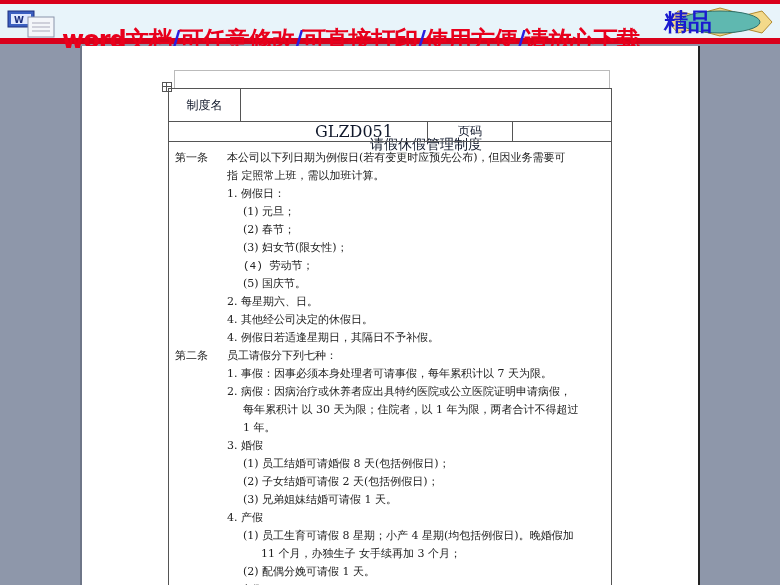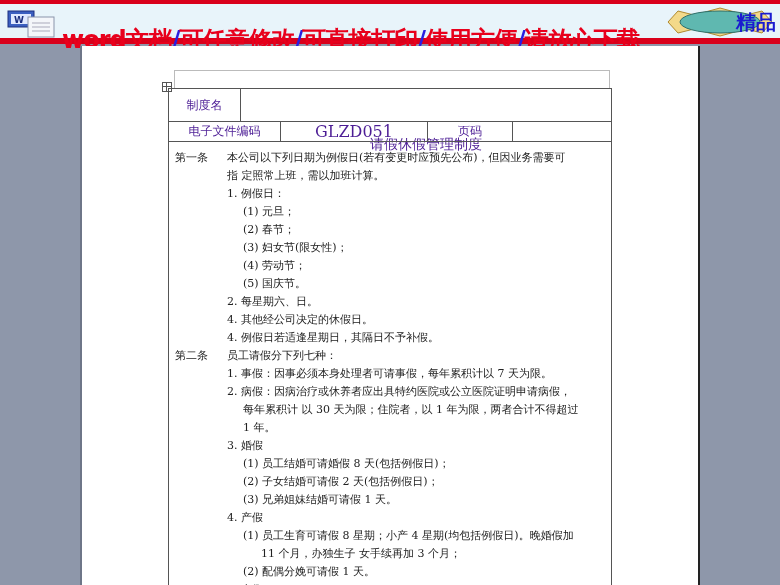--- a/index.html
+++ b/index.html
@@ -2,30 +2,30 @@
 <html><head>
 <meta charset="utf-8">
 <style>
   html,body{margin:0;padding:0;}
   body{width:780px;height:585px;overflow:hidden;position:relative;background:#8e97aa;font-family:"DejaVu Serif","Liberation Serif",serif;}
   .banner{position:absolute;left:0;top:0;width:780px;height:44px;background:#e8f4fa;border-top:4px solid #d9001b;border-bottom:6px solid #d9001b;box-sizing:border-box;}
   .banner-icon{position:absolute;left:6px;top:3px;width:52px;height:32px;}
   .banner-text{position:absolute;left:62px;top:20px;height:32px;line-height:32px;font-family:"DejaVu Sans","Liberation Sans",sans-serif;font-weight:bold;font-size:24px;color:#e8001c;letter-spacing:-1px;white-space:nowrap;}
   .banner-text .sep{color:#2a1ee0;}
   .badge{position:absolute;left:664px;top:3px;width:112px;height:30px;}
-  .badge-label{position:absolute;left:0;top:0;width:112px;height:30px;line-height:30px;text-align:right;font-family:"DejaVu Sans",sans-serif;font-weight:bold;font-size:20px;color:#1a1ad0;}
+  .badge-label{position:absolute;left:0;top:0;width:112px;height:30px;line-height:30px;text-align:left;font-family:"DejaVu Sans",sans-serif;font-weight:bold;font-size:24px;color:#1a1ad0;}
   .page{position:absolute;left:80px;top:46px;width:620px;height:539px;background:#fff;border-left:2px solid #6e7688;border-right:2px solid #222;box-sizing:border-box;}
   .header-box{position:absolute;left:174px;top:70px;width:434px;height:18px;border:1px solid #bbb;border-bottom:none;}
   .table-handle{position:absolute;left:162px;top:82px;width:8px;height:8px;border:1px solid #555;font-size:0;}
   .table-handle:before{content:"";position:absolute;left:3px;top:0;width:1px;height:8px;background:#555;}
   .table-handle:after{content:"";position:absolute;left:0;top:3px;width:8px;height:1px;background:#555;}
   .doc-table{position:absolute;left:168px;top:88px;width:444px;height:497px;border:1px solid #555;border-bottom:none;box-sizing:border-box;}
   .row1{position:absolute;left:0;top:0;width:442px;height:32px;border-bottom:1px solid #555;}
   .row2{position:absolute;left:0;top:32px;width:442px;height:20px;border-bottom:1px solid #555;}
-  .cell{position:absolute;top:0;height:100%;display:flex;align-items:center;justify-content:center;font-family:"DejaVu Sans",sans-serif;color:#4c1d95;box-sizing:border-box;}
+  .cell{position:absolute;top:0;height:100%;display:flex;align-items:center;justify-content:center;font-family:"DejaVu Sans",sans-serif;color:#0f172a;box-sizing:border-box;}
   .r1c1{left:0;width:72px;border-right:1px solid #555;font-size:12px;}
   .r1c2{left:72px;width:370px;font-size:14px;margin-top:40px;}
   .r2c1{left:0;width:112px;border-right:1px solid #555;font-size:12px;}
   .r2c2{left:112px;width:147px;border-right:1px solid #555;font-size:16px;font-family:"DejaVu Serif",serif;}
   .r2c3{left:259px;width:85px;border-right:1px solid #555;font-size:12px;text-align:right;}
   .r2c4{left:344px;width:98px;font-size:11px;font-family:"DejaVu Serif",serif;}
   .body-text{position:absolute;left:0;top:60px;width:442px;font-size:11px;color:#222;}
   .line{position:absolute;white-space:nowrap;height:18px;line-height:18px;}
   .art{left:6px;}
   .l0{left:58px;}
@@ -61,33 +61,32 @@
 <div class="page"></div>
 <div class="header-box"></div>
 <div class="table-handle"></div>
 
 <div class="doc-table">
   <div class="row1">
     <div class="cell r1c1">制度名</div>
     <div class="cell r1c2">请假休假管理制度</div>
   </div>
   <div class="row2">
-    <div class="cell r2c1">电子文件编码</div>
     <div class="cell r2c2">GLZD051</div>
     <div class="cell r2c3">页码</div>
   </div>
   <div class="body-text" id="body-text">
       <div class="line art" style="top: 0px;">第一条</div>
       <div class="line l0" style="top: 0px;">本公司以下列日期为例假日(若有变更时应预先公布)，但因业务需要可</div>
       <div class="line l0" style="top: 18px;">指 定照常上班，需以加班计算。</div>
       <div class="line l1" style="top: 36px;">1. 例假日：</div>
       <div class="line l2" style="top: 54px;">(1) 元旦；</div>
       <div class="line l2" style="top: 72px;">(2) 春节；</div>
       <div class="line l2" style="top: 90px;">(3) 妇女节(限女性)；</div>
-      <div class="line l2" style="top: 108px;">(4) 劳动节；</div>
+      <div class="line l2" style="top: 108px; font-family: Liberation Mono, monospace;">(4) 劳动节；</div>
       <div class="line l2" style="top: 126px;">(5) 国庆节。</div>
       <div class="line l1" style="top: 144px;">2. 每星期六、日。</div>
       <div class="line l1" style="top: 162px;">4. 其他经公司决定的休假日。</div>
       <div class="line l1" style="top: 180px;">4. 例假日若适逢星期日，其隔日不予补假。</div>
       <div class="line art" style="top: 198px;">第二条</div>
       <div class="line l0" style="top: 198px;">员工请假分下列七种：</div>
       <div class="line l1" style="top: 216px;">1. 事假：因事必须本身处理者可请事假，每年累积计以 7 天为限。</div>
       <div class="line l1" style="top: 234px;">2. 病假：因病治疗或休养者应出具特约医院或公立医院证明申请病假，</div>
       <div class="line l2" style="top: 252px;">每年累积计 以 30 天为限；住院者，以 1 年为限，两者合计不得超过</div>
       <div class="line l2" style="top: 270px;">1 年。</div>

